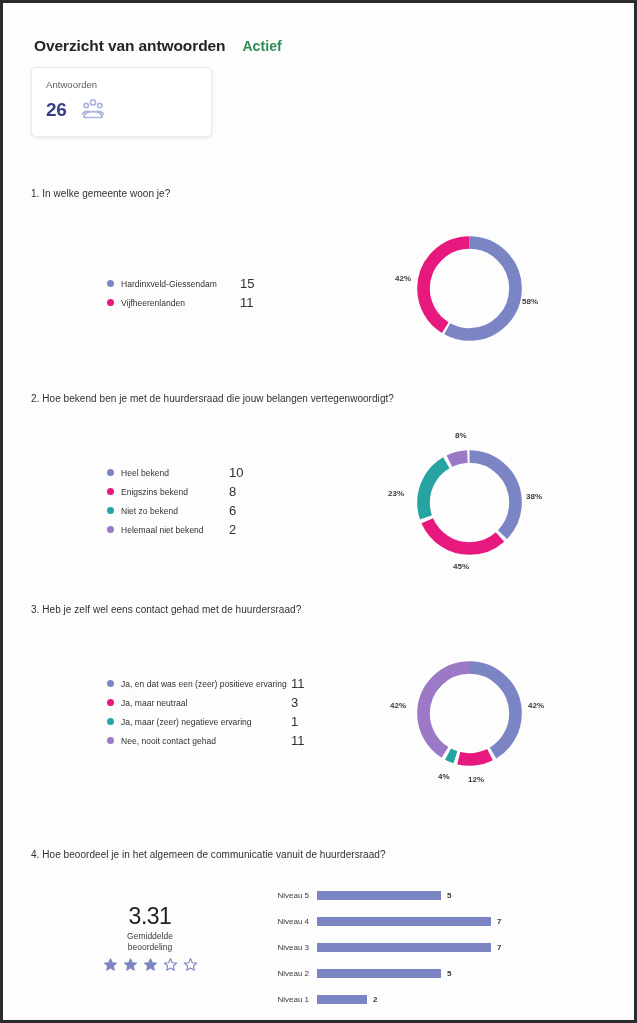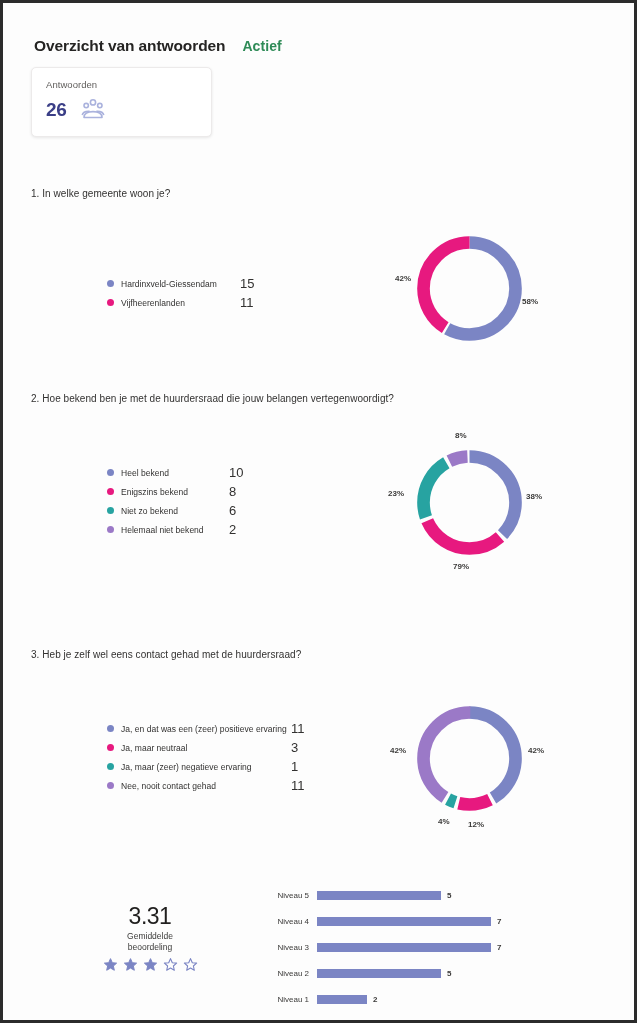--- a/index.html
+++ b/index.html
@@ -297,26 +297,26 @@
 
     <div class="donut" style="left:409px; top:52px;">
       <svg width="115" height="115" viewBox="0 0 100 100">
         <circle cx="50" cy="50" r="40" fill="none" stroke="#7b85c4" stroke-width="11" stroke-dasharray="93.5 157.7" stroke-dashoffset="0" transform="rotate(-90 50 50)"></circle>
         <circle cx="50" cy="50" r="40" fill="none" stroke="#e7197f" stroke-width="11" stroke-dasharray="75.4 175.8" stroke-dashoffset="-96.5" transform="rotate(-90 50 50)"></circle>
         <circle cx="50" cy="50" r="40" fill="none" stroke="#27a3a1" stroke-width="11" stroke-dasharray="54.8 196.4" stroke-dashoffset="-175" transform="rotate(-90 50 50)"></circle>
         <circle cx="50" cy="50" r="40" fill="none" stroke="#9b79c7" stroke-width="11" stroke-dasharray="16.3 234.9" stroke-dashoffset="-232.8" transform="rotate(-90 50 50)"></circle>
       </svg>
       <div class="pct-label" style="left:43px; top:-14px;">8%</div>
       <div class="pct-label" style="left:114px; top:47px;">38%</div>
-      <div class="pct-label" style="left:41px; top:117px;">79%</div>
+      <div class="pct-label" style="left:41px; top:117px;">45%</div>
       <div class="pct-label" style="left:-24px; top:44px;">23%</div>
     </div>
   </div>
 
-  <div class="question" style="top:646px;height:215px;">
+  <div class="question" style="top:601px;height:215px;">
     <div class="q-title">3. Heb je zelf wel eens contact gehad met de huurdersraad?</div>
 
     <div class="legend" style="left:104px; top:70px;">
       <div class="legend-row">
         <span class="legend-dot" style="background:#7b85c4"></span>
         <span class="legend-label">Ja, en dat was een (zeer) positieve ervaring</span>
         <span class="legend-count" style="left:184px">11</span>
       </div>
       <div class="legend-row">
         <span class="legend-dot" style="background:#e7197f"></span>
@@ -343,20 +343,21 @@
         <circle cx="50" cy="50" r="40" fill="none" stroke="#9b79c7" stroke-width="11" stroke-dasharray="104 147.2" stroke-dashoffset="-147.9" transform="rotate(-90 50 50)"></circle>
       </svg>
       <div class="pct-label" style="left:116px; top:45px;">42%</div>
       <div class="pct-label" style="left:56px; top:119px;">12%</div>
       <div class="pct-label" style="left:26px; top:116px;">4%</div>
       <div class="pct-label" style="left:-22px; top:45px;">42%</div>
     </div>
   </div>
 
   <div class="question" style="top:846px;height:170px;">
+    <div class="q-title">4. Hoe beoordeel je in het algemeen de communicatie vanuit de huurdersraad?</div>
 
     <div class="rating" style="left:67px; top:55px;">
       <div class="rating-value">3.31</div>
       <div class="rating-sub">Gemiddelde</div>
       <div class="rating-sub" style="margin-top:0">beoordeling</div>
       <div class="stars">
         <span>
           <svg width="15" height="15" viewBox="0 0 24 24" fill="#7b85c4" stroke="#7b85c4" stroke-width="1.6" stroke-linejoin="round">
             <path d="M12 2.6 14.9 9.1 21.8 9.8 16.6 14.4 18.1 21.2 12 17.7 5.9 21.2 7.4 14.4 2.2 9.8 9.1 9.1 Z"></path>
           </svg>

